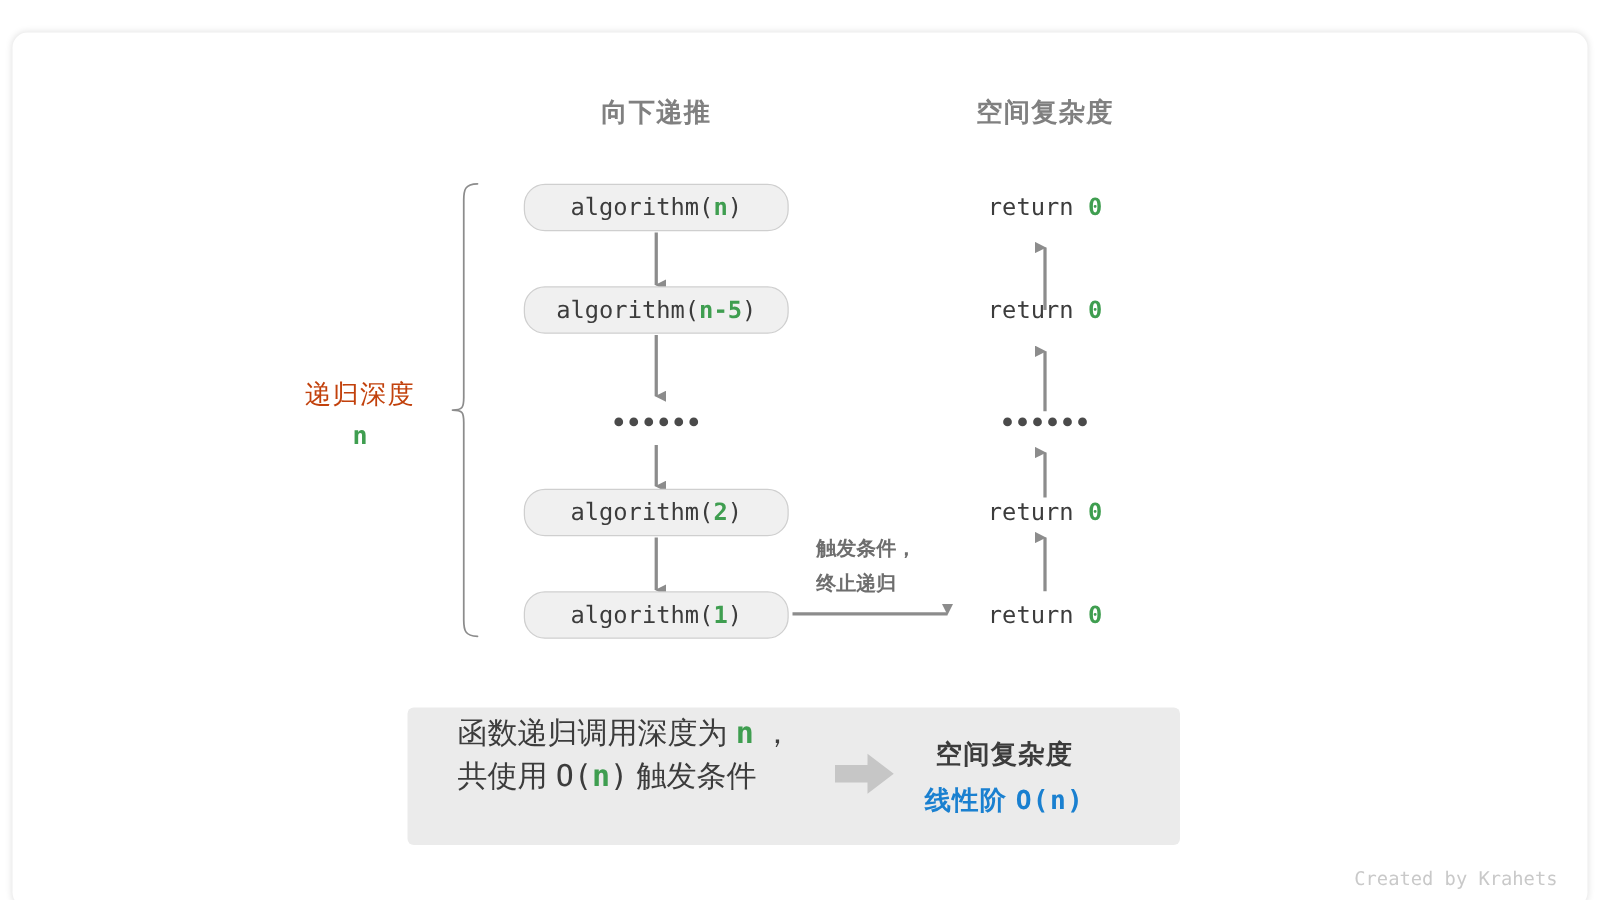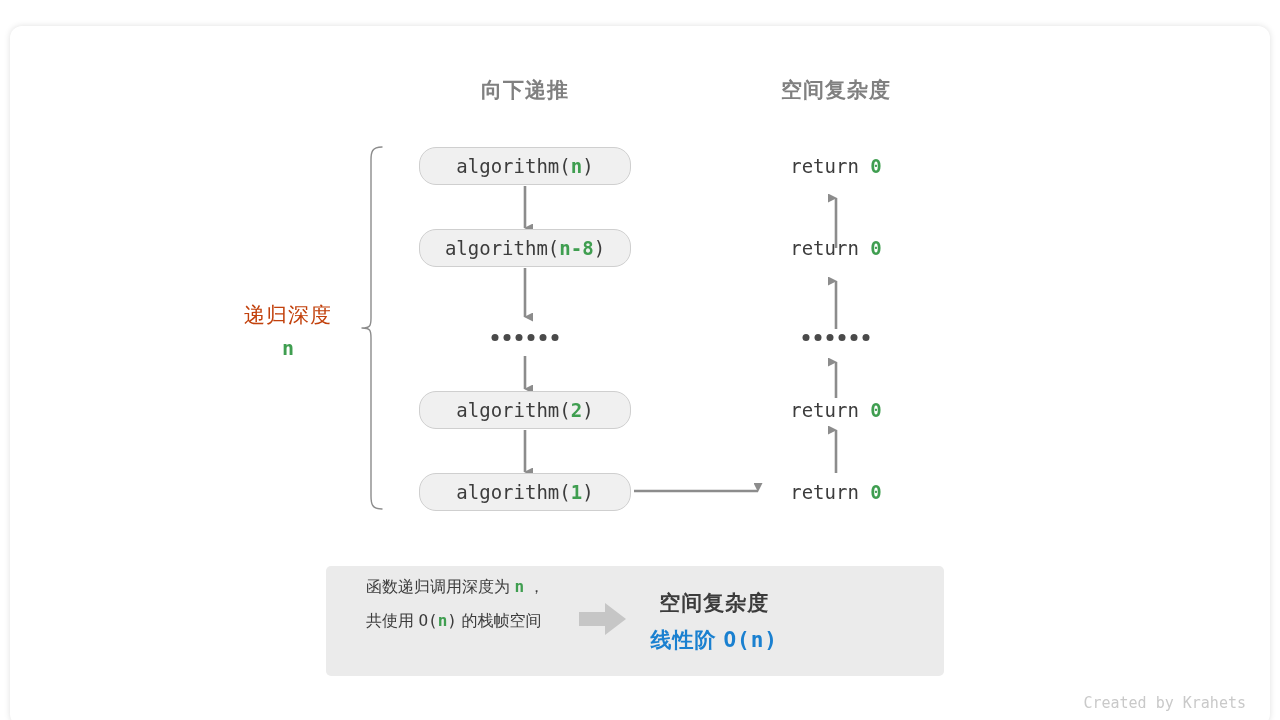--- a/index.html
+++ b/index.html
@@ -146,21 +146,21 @@
     height: 110px;
     background: #ebebeb;
     border-radius: 5px;
     display: flex;
     align-items: center;
     box-sizing: border-box;
     padding: 0 40px;
   }
   #summary-left {
     flex: 0 0 auto;
-    font-size: 16px;
+    font-size: 24px;
     color: #3c3c3c;
     line-height: 34px;
     white-space: pre;
   }
   #summary-left .g { color: #3f9e50; font-weight: bold;
                      font-family: "DejaVu Sans Mono","Liberation Mono",monospace; }
   #summary-left .mono { font-family: "DejaVu Sans Mono","Liberation Mono",monospace; }
   #big-arrow {
     flex: 0 0 auto;
     margin: 0 24px 0 34px;
@@ -242,21 +242,21 @@
   </svg>
 
   <div class="col-head" id="head-down">向下递推</div>
   <div class="col-head" id="head-up">空间复杂度</div>
 
   <div class="call-box" style="left:515px; top:121px;">
     <span>algorithm(</span><span class="arg">n</span><span>)</span>
   </div>
 
   <div class="call-box" style="left:515px; top:203px;">
-    <span>algorithm(</span><span class="arg">n-8</span><span>)</span>
+    <span>algorithm(</span><span class="arg">n-5</span><span>)</span>
   </div>
 
   <div class="call-box" style="left:515px; top:365px;">
     <span>algorithm(</span><span class="arg">2</span><span>)</span>
   </div>
 
   <div class="call-box" style="left:515px; top:447px;">
     <span>algorithm(</span><span class="arg">1</span><span>)</span>
   </div>
 
@@ -292,24 +292,28 @@
       <i></i>
       <i></i>
       <i></i>
   </div>
 
   <div id="depth-label">
     <span class="t1">递归深度</span>
     <span class="t2">n</span>
   </div>
 
+  <div id="trigger-note">
+    <div>触发条件，</div>
+    <div>终止递归</div>
+  </div>
 
   <div id="summary">
 
-    <div id="summary-left"><span>函数递归调用深度为 </span><span class="g">n</span><span> ，</span><br><span>共使用 </span><span class="mono">O(</span><span class="g">n</span><span class="mono">)</span><span> 的栈帧空间</span>
+    <div id="summary-left"><span>函数递归调用深度为 </span><span class="g">n</span><span> ，</span><br><span>共使用 </span><span class="mono">O(</span><span class="g">n</span><span class="mono">)</span><span> 触发条件</span>
     </div>
 
     <div id="big-arrow">
       <svg width="48" height="34" viewBox="0 0 48 34" xmlns="http://www.w3.org/2000/svg">
         <path d="M0,10 L26,10 L26,1 L47,17 L26,33 L26,24 L0,24 Z" fill="#c6c6c6"></path>
       </svg>
     </div>
 
     <div id="summary-right">
       <span class="title">空间复杂度</span>

